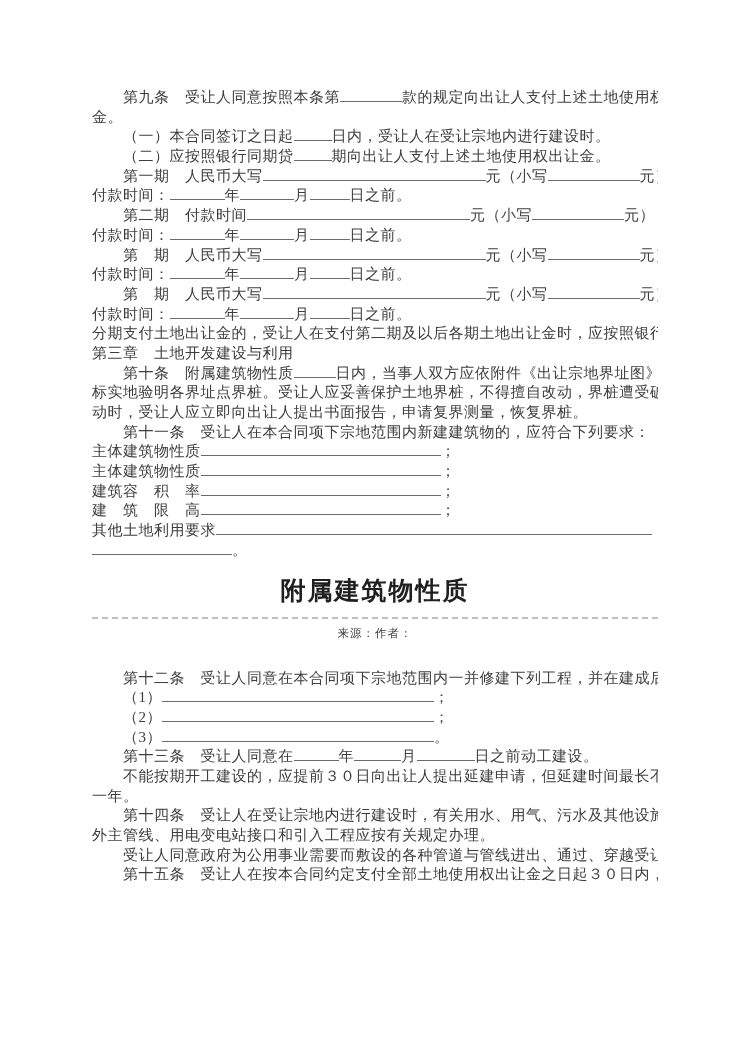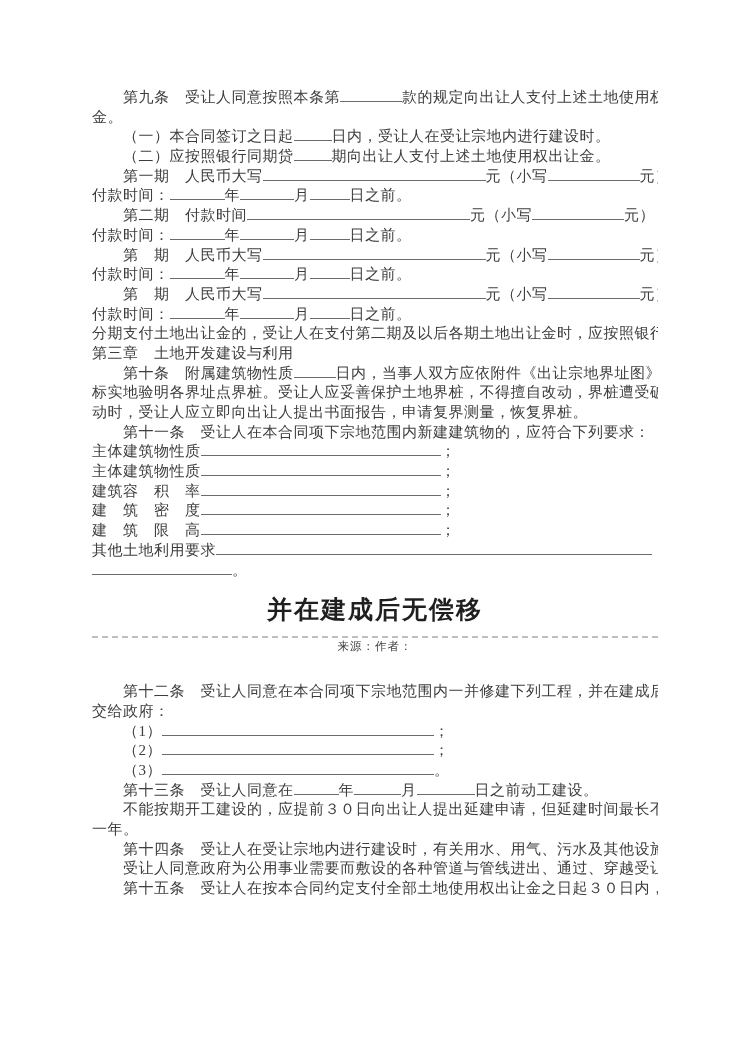--- a/index.html
+++ b/index.html
@@ -45,20 +45,21 @@
     letter-spacing:2px;
     color:var(--title);
   }
   .divider{
     border:none;
     border-top:2px dashed var(--divider);
     margin:8px 0 0 0;
     height:0;
   }
   .source{
+    margin-top:6px;
     text-align:center;
     font-size:11.5px;
     line-height:16px;
     letter-spacing:1px;
   }
   .sec2{margin-top:28px;}
 </style>
 </head>
 <body>
 
@@ -80,40 +81,39 @@
         <div class="line"><span class="run">付款时间：</span><span class="blank" style="width: 55px;"></span><span class="run">年</span><span class="blank" style="width: 54px;"></span><span class="run">月</span><span class="blank" style="width: 40px;"></span><span class="run">日之前。</span></div>
         <div class="line"><span class="run">分期支付土地出让金的，受让人在支付第二期及以后各期土地出让金时，应按照银行同期贷</span></div>
         <div class="line"><span class="run">第三章　土地开发建设与利用</span></div>
         <div class="line"><span class="run">　　第十条　附属建筑物性质</span><span class="blank" style="width: 42px;"></span><span class="run">日内，当事人双方应依附件《出让宗地界址图》所标示座</span></div>
         <div class="line"><span class="run">标实地验明各界址点界桩。受让人应妥善保护土地界桩，不得擅自改动，界桩遭受破坏或移</span></div>
         <div class="line"><span class="run">动时，受让人应立即向出让人提出书面报告，申请复界测量，恢复界桩。</span></div>
         <div class="line"><span class="run">　　第十一条　受让人在本合同项下宗地范围内新建建筑物的，应符合下列要求：</span></div>
         <div class="line"><span class="run">主体建筑物性质</span><span class="blank" style="width: 240px;"></span><span class="run">；</span></div>
         <div class="line"><span class="run">主体建筑物性质</span><span class="blank" style="width: 240px;"></span><span class="run">；</span></div>
         <div class="line"><span class="run">建筑容　积　率</span><span class="blank" style="width: 240px;"></span><span class="run">；</span></div>
-        <div class="line"><span class="run">建　筑　密　度</span><span class="blank" style="width: 240px;"></span><span class="run">；</span></div>
         <div class="line"><span class="run">建　筑　限　高</span><span class="blank" style="width: 240px;"></span><span class="run">；</span></div>
         <div class="line"><span class="run">其他土地利用要求</span><span class="blank" style="width: 436px;"></span></div>
         <div class="line"><span class="blank" style="width: 140px;"></span><span class="run">。</span></div>
       </div>
 
-    <h1 class="title">并在建成后无偿移</h1>
+    <h1 class="title">附属建筑物性质</h1>
 
     <hr class="divider">
 
     <div class="source">来源：作者：</div>
 
     <div class="sec2">
         <div class="line"><span class="run">　　第十二条　受让人同意在本合同项下宗地范围内一并修建下列工程，并在建成后无偿移</span></div>
-        <div class="line"><span class="run">交给政府：</span></div>
         <div class="line"><span class="run">　　（1）</span><span class="blank" style="width: 272px;"></span><span class="run">；</span></div>
         <div class="line"><span class="run">　　（2）</span><span class="blank" style="width: 272px;"></span><span class="run">；</span></div>
         <div class="line"><span class="run">　　（3）</span><span class="blank" style="width: 272px;"></span><span class="run">。</span></div>
         <div class="line"><span class="run">　　第十三条　受让人同意在</span><span class="blank" style="width: 45px;"></span><span class="run">年</span><span class="blank" style="width: 47px;"></span><span class="run">月</span><span class="blank" style="width: 58px;"></span><span class="run">日之前动工建设。</span></div>
         <div class="line"><span class="run">　　不能按期开工建设的，应提前３０日向出让人提出延建申请，但延建时间最长不得超过</span></div>
         <div class="line"><span class="run">一年。</span></div>
         <div class="line"><span class="run">　　第十四条　受让人在受让宗地内进行建设时，有关用水、用气、污水及其他设施同宗地</span></div>
+        <div class="line"><span class="run">外主管线、用电变电站接口和引入工程应按有关规定办理。</span></div>
         <div class="line"><span class="run">　　受让人同意政府为公用事业需要而敷设的各种管道与管线进出、通过、穿越受让宗地。</span></div>
         <div class="line"><span class="run">　　第十五条　受让人在按本合同约定支付全部土地使用权出让金之日起３０日内，应持本</span></div>
       </div>
 
   </div>
 </div>
 
 </body></html>

